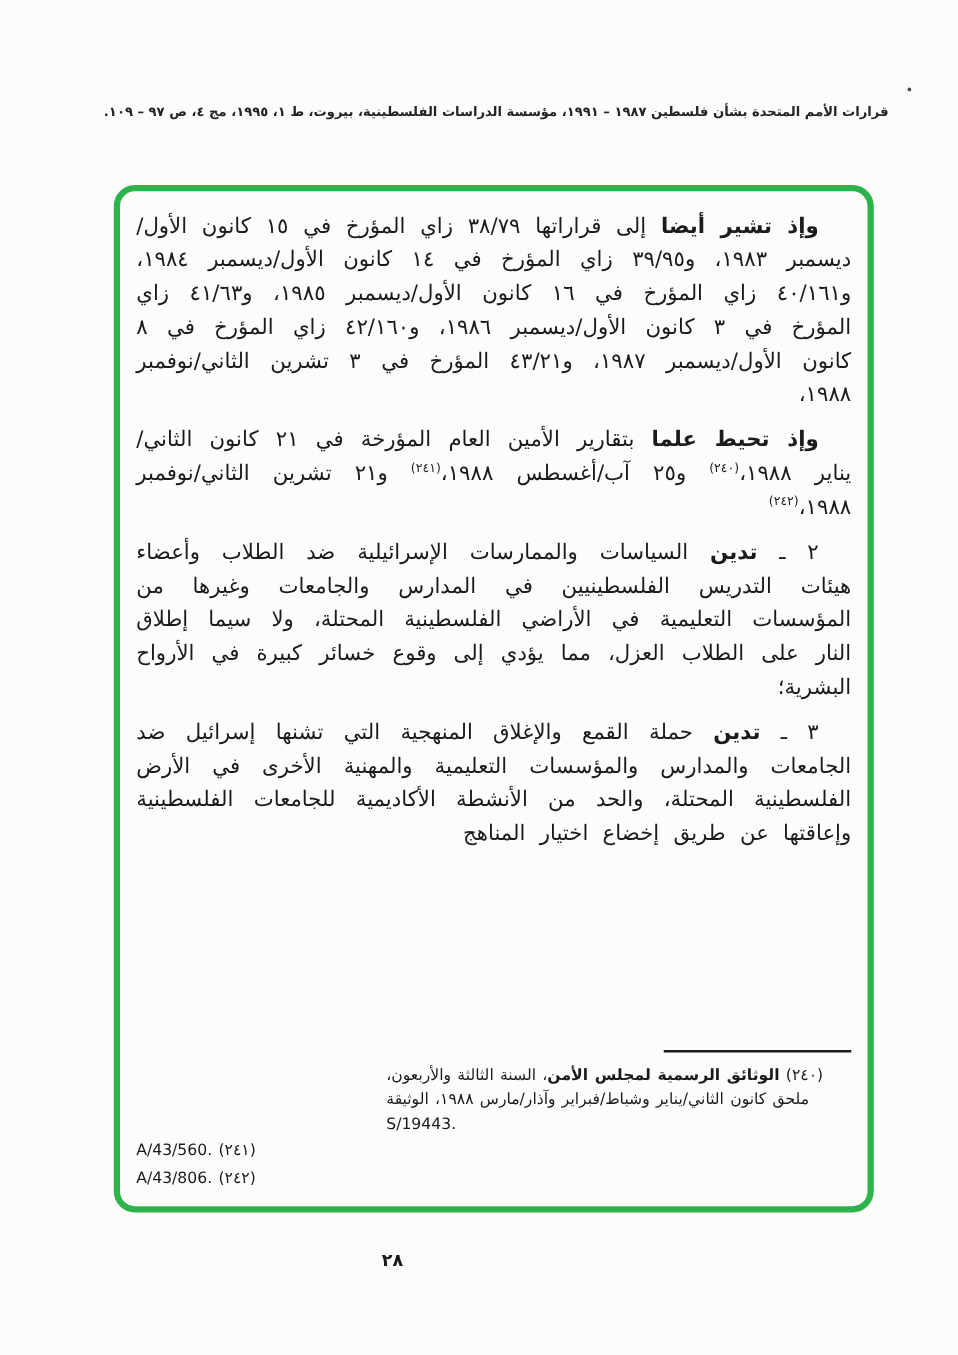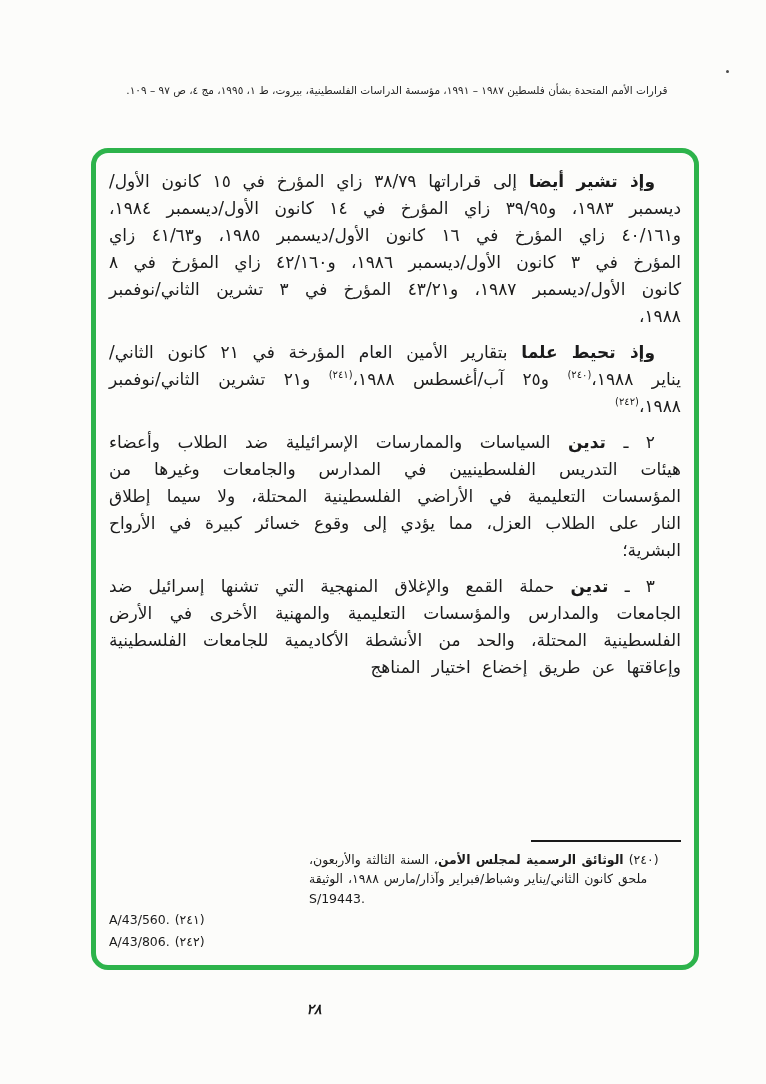--- a/index.html
+++ b/index.html
@@ -12,21 +12,21 @@
   }
   .scan-dot {
     position: absolute; left: 726px; top: 70px;
     width: 3px; height: 3px; border-radius: 50%; background: #4a4a4a;
   }
   .doc-header {
     position: absolute; top: 76px; left: 0; width: 766px;
     text-align: center; direction: rtl;
   }
   .doc-title { font-size: 16px; font-weight: bold; }
-  .doc-source { font-size: 10.5px; font-weight: normal; margin-top: 8px; color: #242424; padding-left: 28px; }
+  .doc-source { font-size: 10.5px; font-weight: bold; margin-top: 8px; color: #242424; padding-left: 28px; }
   .green-box {
     position: absolute; left: 91px; top: 148px;
     width: 608px; height: 822px; box-sizing: border-box;
     border: 5px solid var(--green, #2db34b);
     border-radius: 17px;
   }
   .body-text {
     position: absolute; top: 15px; right: 13px; left: 13px;
     direction: rtl; text-align: justify;
     font-size: 17px; line-height: 27px; word-spacing: 6px;
@@ -40,21 +40,21 @@
     direction: rtl;
   }
   .footnote-sep { width: 150px; border-top: 2px solid #1a1a1a; margin: 0 0 8px 0; }
   .footnotes { font-size: 12.5px; line-height: 19.5px; text-align: left; word-spacing: 1px; }
   .fn { margin: 0 0 2px; }
   .fn-long { width: 372px; }
   .fn-title { font-weight: bold; }
   .latin { direction: ltr; unicode-bidi: isolate; }
   .page-number {
     position: absolute; top: 1001px; left: 0; width: 628px;
-    text-align: center; font-size: 14px; font-weight: bold; font-style: italic;
+    text-align: center; font-size: 14px; font-weight: bold;
   }
 </style>
 </head>
 <body>
 
 <div class="page">
 
   <div class="scan-dot"></div>
 
   <header class="doc-header">

